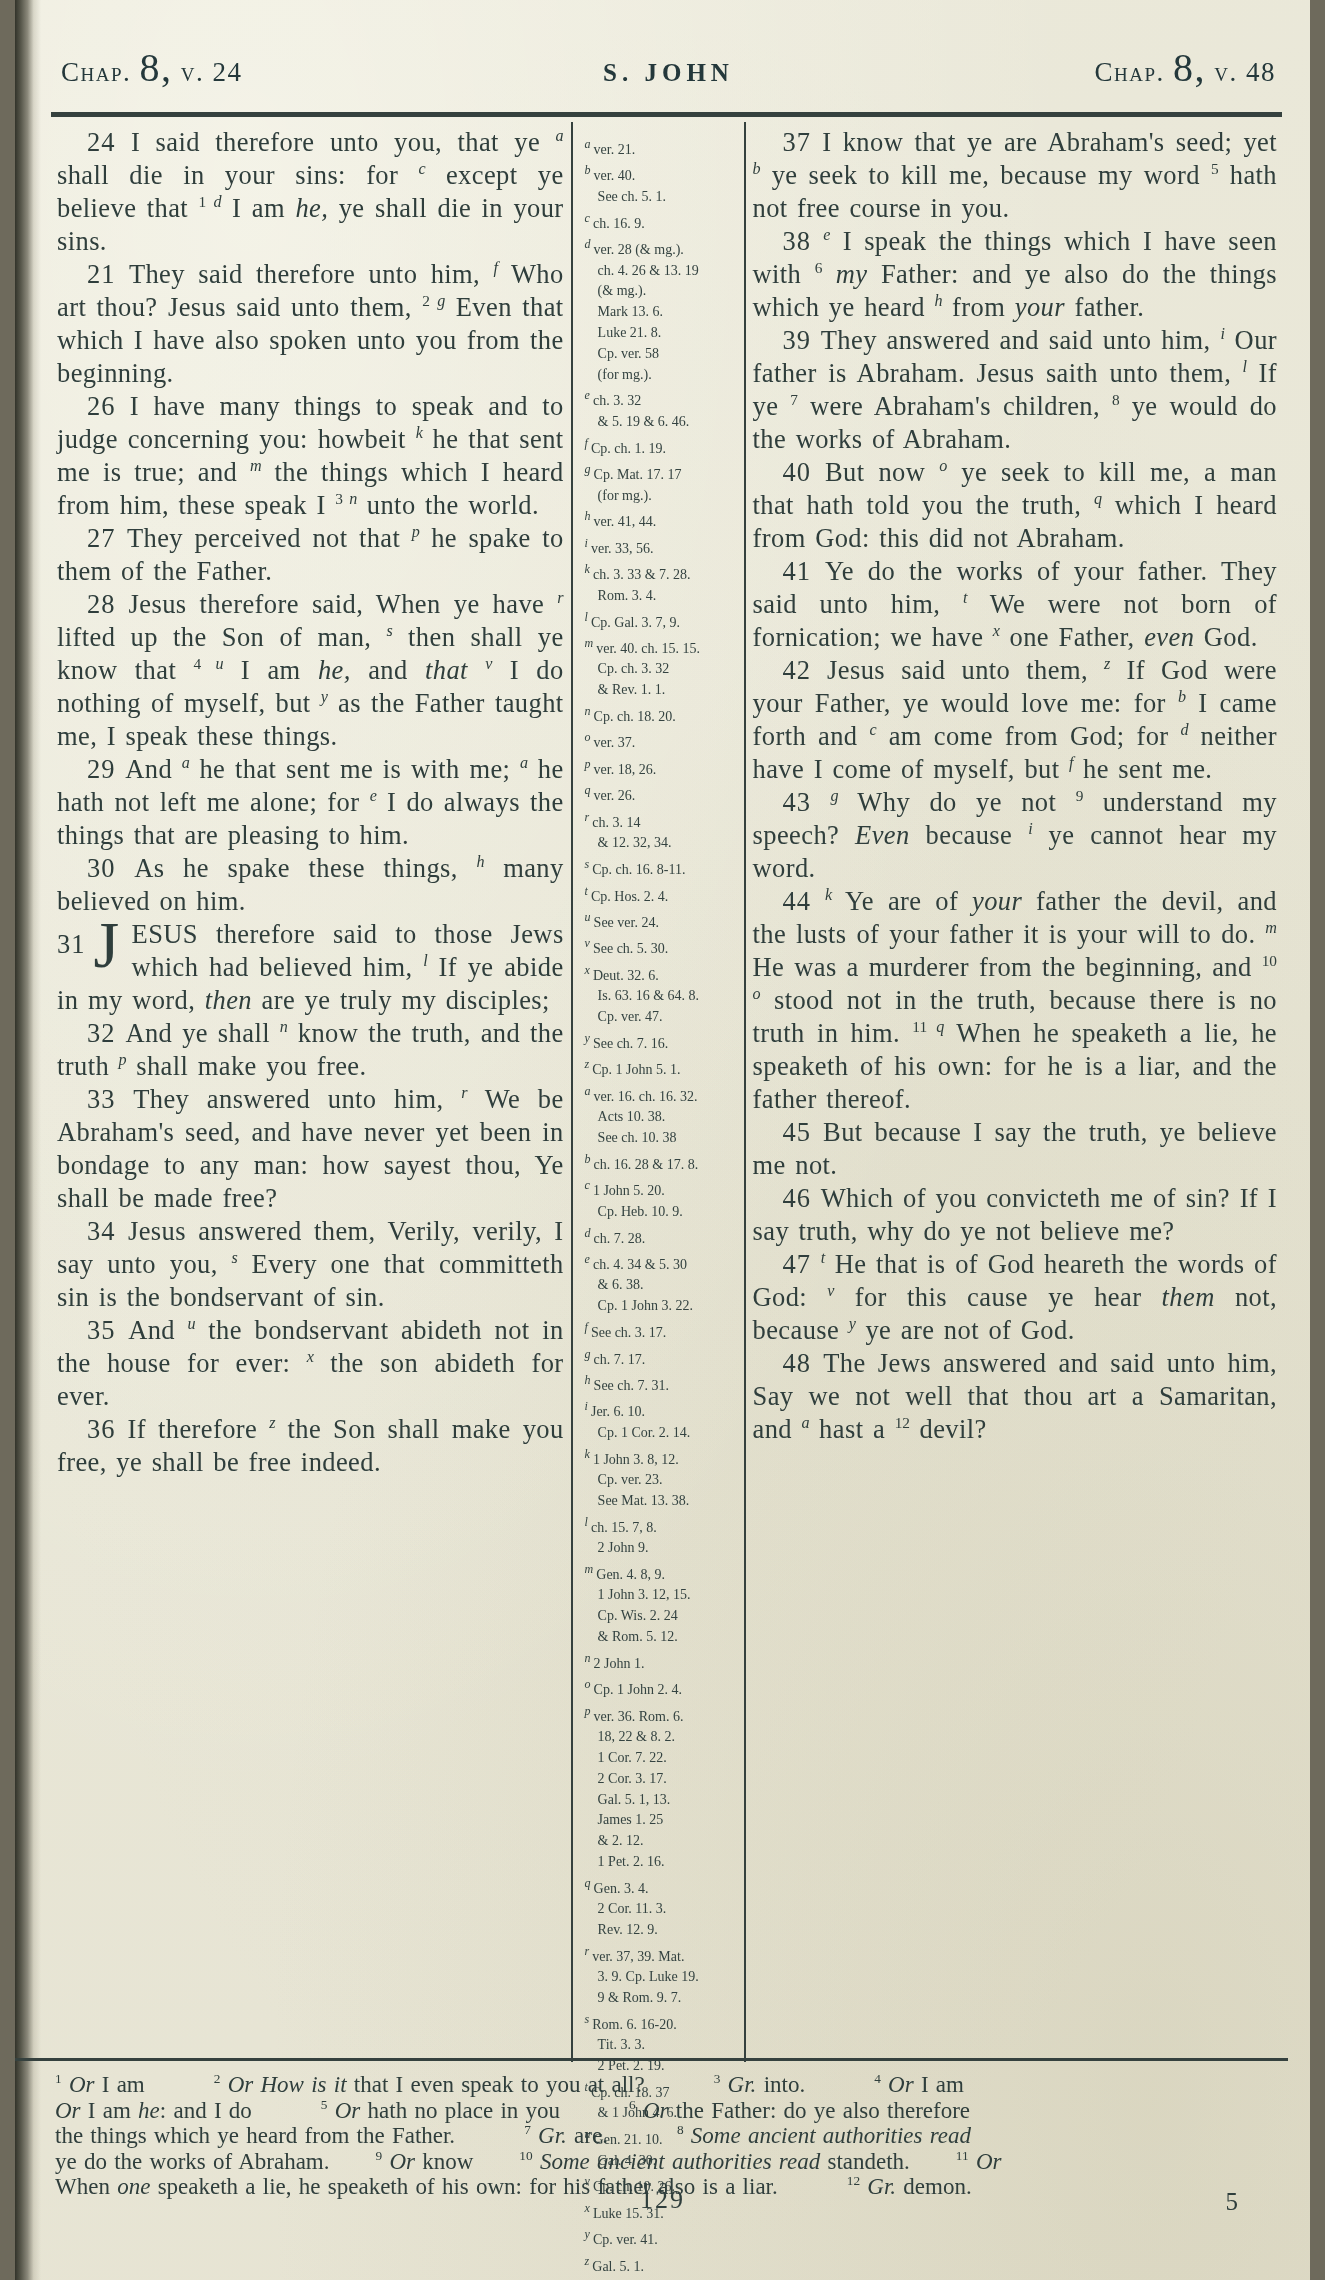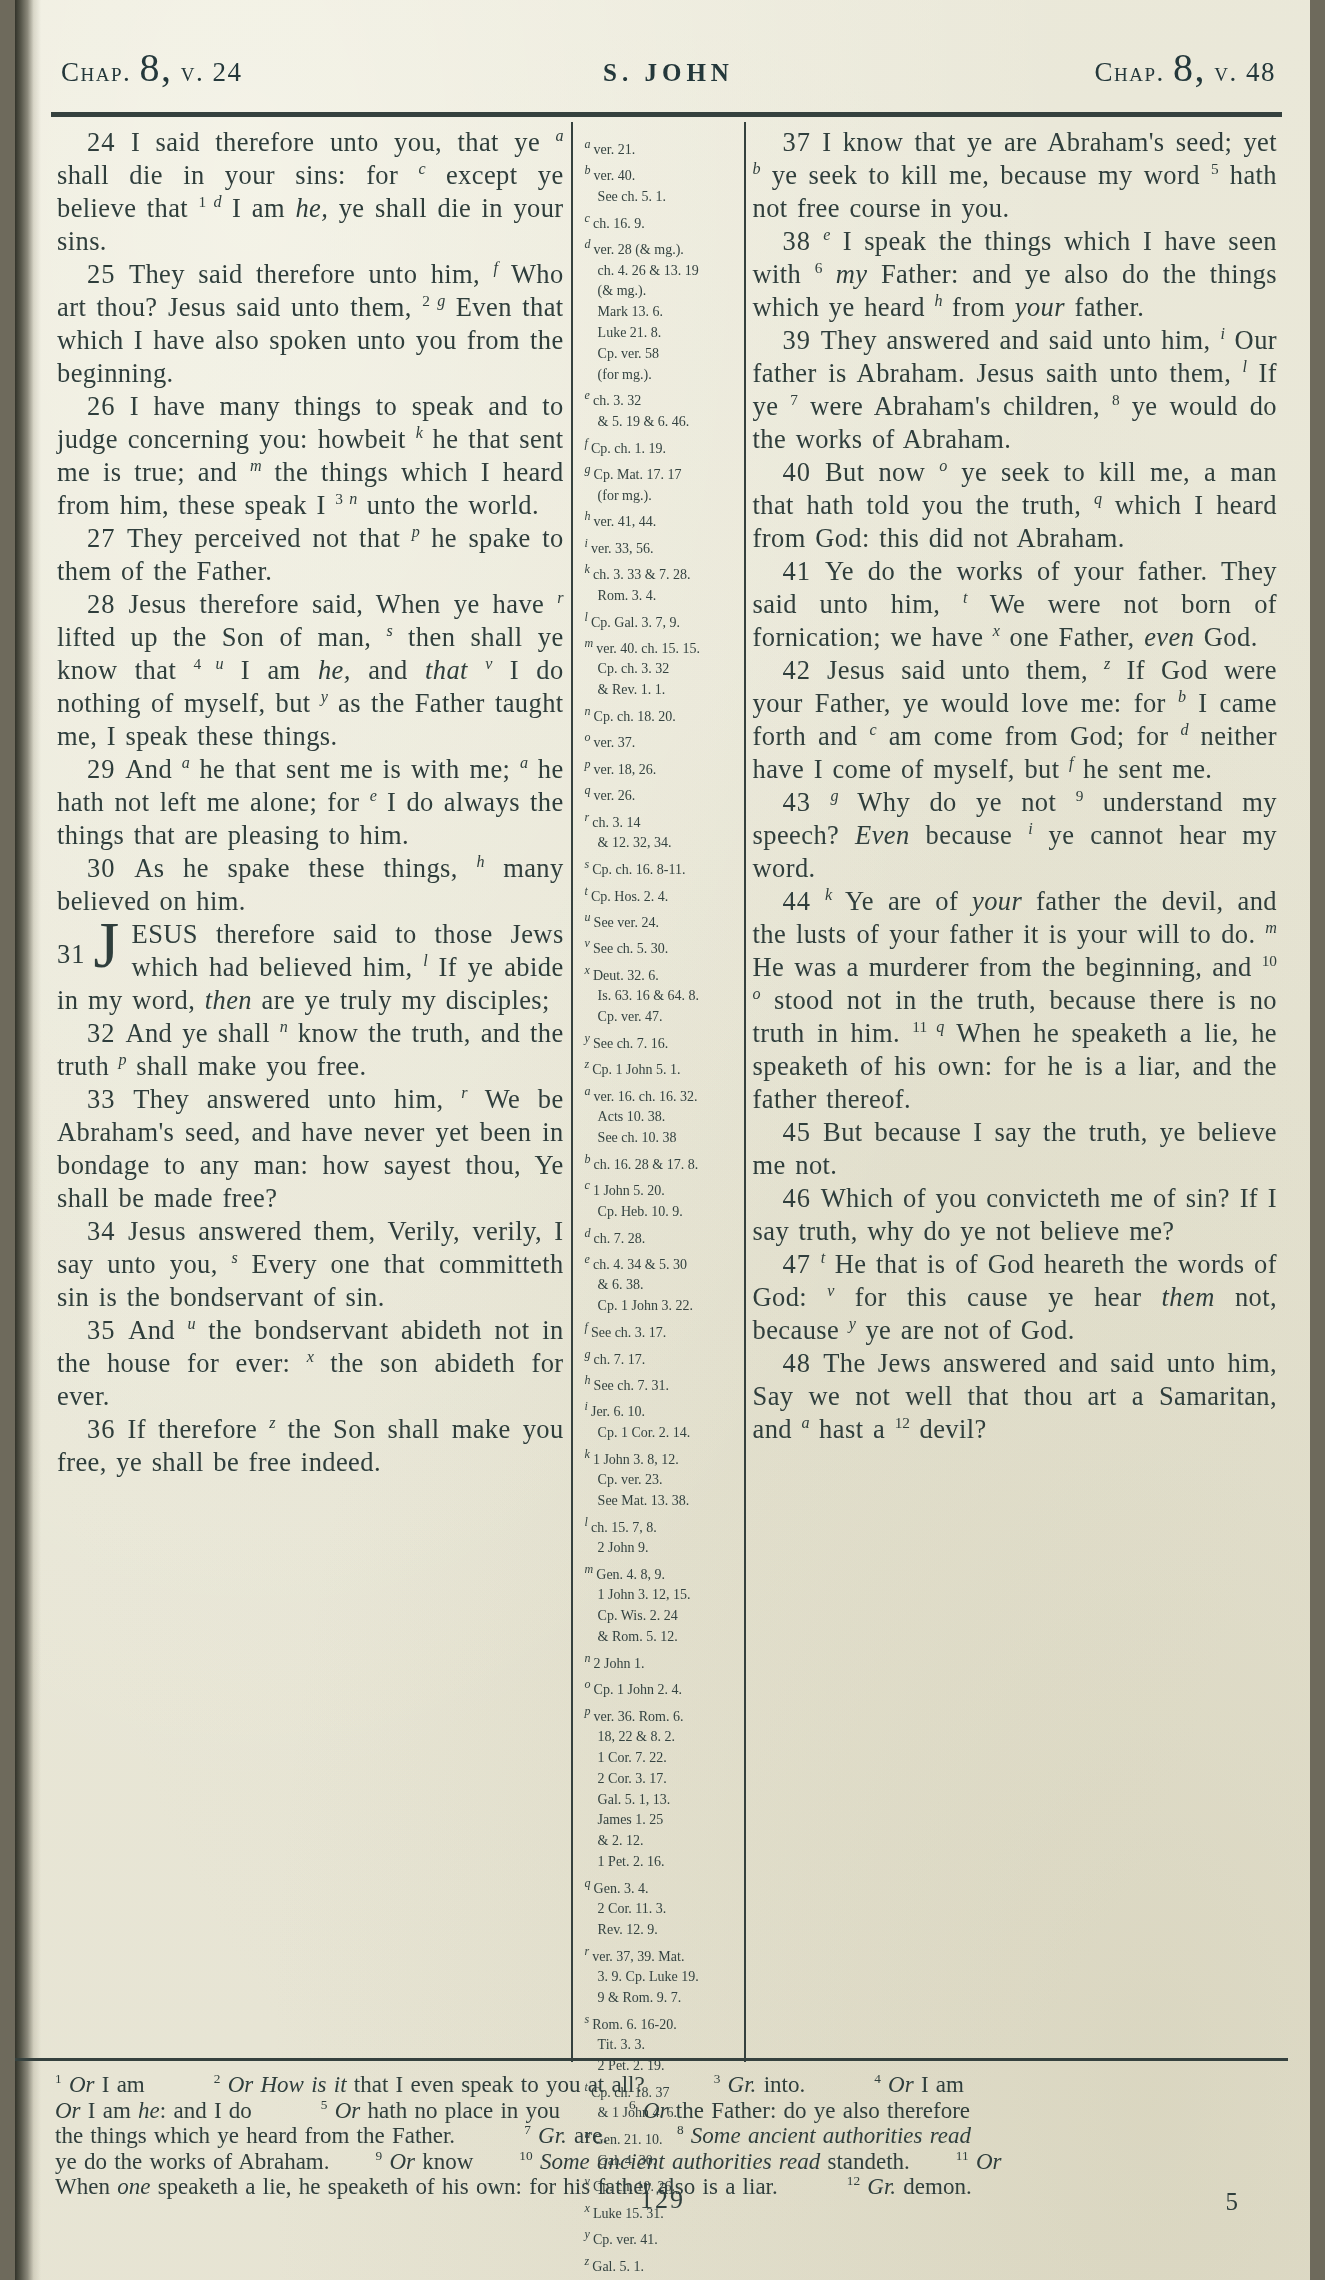--- a/index.html
+++ b/index.html
@@ -53,21 +53,21 @@
   sup{font-size:58%;line-height:0;vertical-align:super;letter-spacing:0;}
   sup i{font-size:105%;}
   
   .v31box{
     float:left;
     display:flex;align-items:flex-start;
     padding:2px 12px 0 0;
     height:62px;
     text-indent:0;
   }
-  .v31box .vnum{margin-top:18px;}
+  .v31box .vnum{margin-top:8px;}
   .dropJ{font-size:66px;line-height:50px;padding-left:8px;}
   p.has-drop{text-indent:0;}
   
   .col-refs{
     width:176px;
     margin:0 7px;
     padding:12px 2px 0 12px;
     border-left:2px solid var(--rule);
     border-right:2px solid var(--rule);
     font-size:14px;line-height:20.8px;
@@ -104,21 +104,21 @@
   <div class="header">
     <span class="header-side">Chap. <span class="bignum">8,</span> v. 24</span>
     <span class="header-center">S. JOHN</span>
     <span class="header-side">Chap. <span class="bignum">8,</span> v. 48</span>
   </div>
   <div class="header-rule"></div>
 
   <div class="columns">
     <div class="col-main col-left" id="col-left">
         <p><span class="vnum">24</span>&nbsp;I said therefore unto you, that ye <sup><i>a</i></sup> shall die in your sins: for <sup><i>c</i></sup> except ye believe that <sup>1 <i>d</i></sup> I am <i>he,</i> ye shall die in your sins.</p>
-        <p><span class="vnum">25</span>&nbsp;They said therefore unto him, <sup><i>f</i></sup> Who art thou?  Jesus said unto them, <sup>2 <i>g</i></sup> Even that which I have also spoken unto you from the beginning.</p>
+        <p><span class="vnum">21</span>&nbsp;They said therefore unto him, <sup><i>f</i></sup> Who art thou?  Jesus said unto them, <sup>2 <i>g</i></sup> Even that which I have also spoken unto you from the beginning.</p>
         <p><span class="vnum">26</span>&nbsp;I have many things to speak and to judge concerning you: howbeit <sup><i>k</i></sup> he that sent me is true; and <sup><i>m</i></sup> the things which I heard from him, these speak I <sup>3 <i>n</i></sup> unto the world.</p>
         <p><span class="vnum">27</span>&nbsp;They perceived not that <sup><i>p</i></sup> he spake to them of the Father.</p>
         <p><span class="vnum">28</span>&nbsp;Jesus therefore said, When ye have <sup><i>r</i></sup> lifted up the Son of man, <sup><i>s</i></sup> then shall ye know that <sup>4 <i>u</i></sup> I am <i>he,</i> and <i>that</i> <sup><i>v</i></sup> I do nothing of myself, but <sup><i>y</i></sup> as the Father taught me, I speak these things.</p>
         <p><span class="vnum">29</span>&nbsp;And <sup><i>a</i></sup> he that sent me is with me; <sup><i>a</i></sup> he hath not left me alone; for <sup><i>e</i></sup> I do always the things that are pleasing to him.</p>
         <p><span class="vnum">30</span>&nbsp;As he spake these things, <sup><i>h</i></sup> many believed on him.</p>
         <p class="has-drop"><span class="v31box">
             <span class="vnum">31</span>
             <span class="dropJ">J</span>
           </span>ESUS therefore said to those Jews which had believed him, <sup><i>l</i></sup> If ye abide in my word, <i>then</i> are ye truly my disciples;</p>
         <p><span class="vnum">32</span>&nbsp;And ye shall <sup><i>n</i></sup> know the truth, and the truth <sup><i>p</i></sup> shall make you free.</p>

